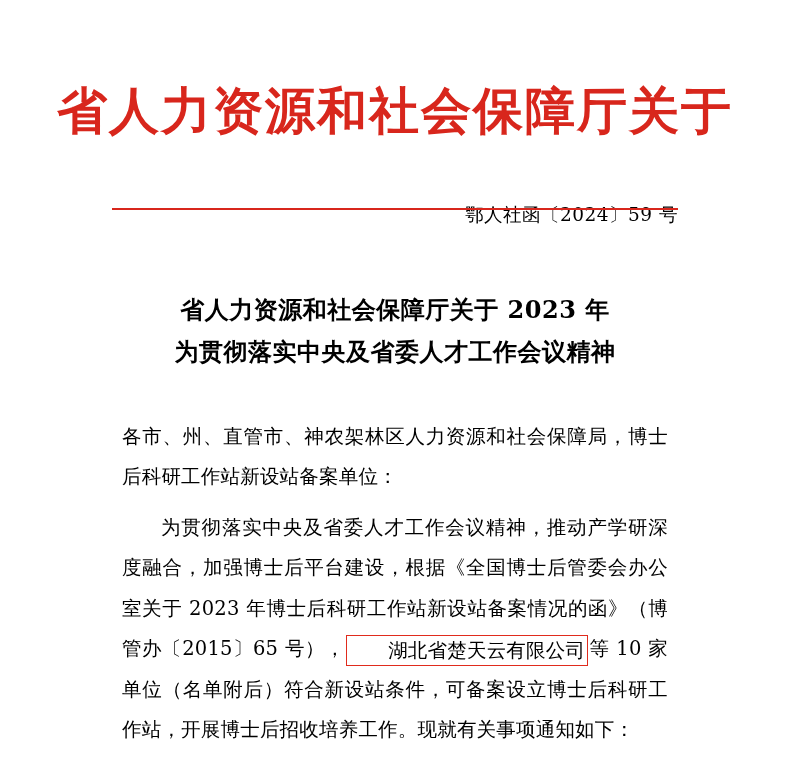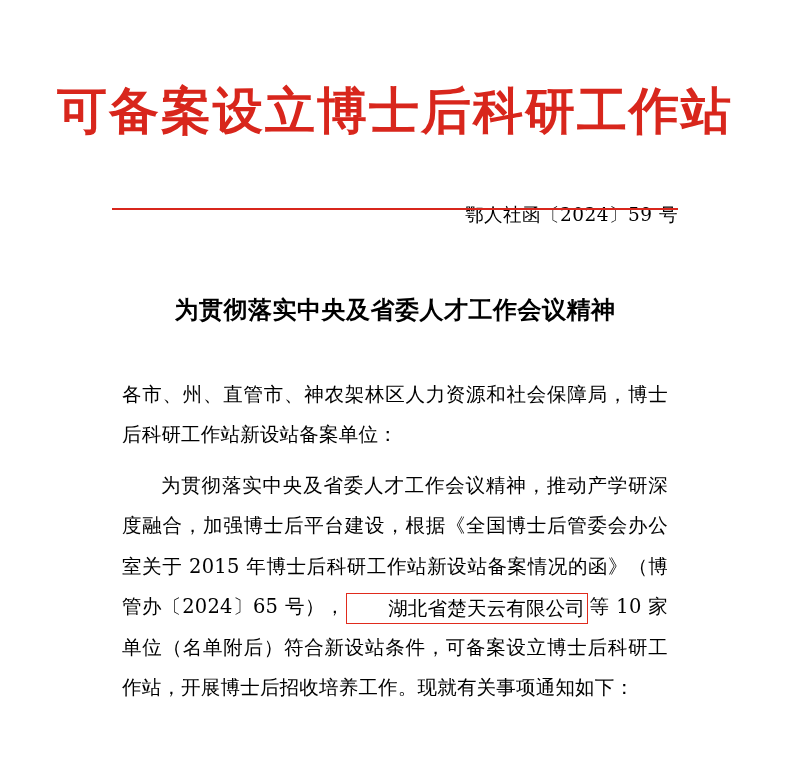--- a/index.html
+++ b/index.html
@@ -85,31 +85,32 @@
     position: relative;
     top: 2px;
   }
 </style>
 </head>
 <body>
 
 <div class="page">
 
   <div class="doc-header">
-    <div class="doc-title-red">可备案设立博士后科研工作站</div>
+    <div class="doc-title-red">省人力资源和社会保障厅关于</div>
   </div>
 
   <div class="red-rule"></div>
 
   <div class="doc-number">鄂人社函〔2024〕59 号</div>
 
   <div class="doc-subject">
+    <span class="line">省人力资源和社会保障厅关于 2023 年</span>
     <span class="line">为贯彻落实中央及省委人才工作会议精神</span>
   </div>
 
   <div class="body-text">
     <p class="para">各市、州、直管市、神农架林区人力资源和社会保障局，博士后科研工作站新设站备案单位：</p>
     <p class="para indent">
-      <span>为贯彻落实中央及省委人才工作会议精神，推动产学研深度融合，加强博士后平台建设，根据《全国博士后管委会办公室关于 2015 年博士后科研工作站新设站备案情况的函》（博管办〔2024〕65 号），</span><span class="highlight-box">湖北省楚天云有限公司</span><span>等 10 家单位（名单附后）符合新设站条件，可备案设立博士后科研工作站，开展博士后招收培养工作。现就有关事项通知如下：</span>
+      <span>为贯彻落实中央及省委人才工作会议精神，推动产学研深度融合，加强博士后平台建设，根据《全国博士后管委会办公室关于 2023 年博士后科研工作站新设站备案情况的函》（博管办〔2015〕65 号），</span><span class="highlight-box">湖北省楚天云有限公司</span><span>等 10 家单位（名单附后）符合新设站条件，可备案设立博士后科研工作站，开展博士后招收培养工作。现就有关事项通知如下：</span>
     </p>
   </div>
 
 </div>
 
 </body></html>

